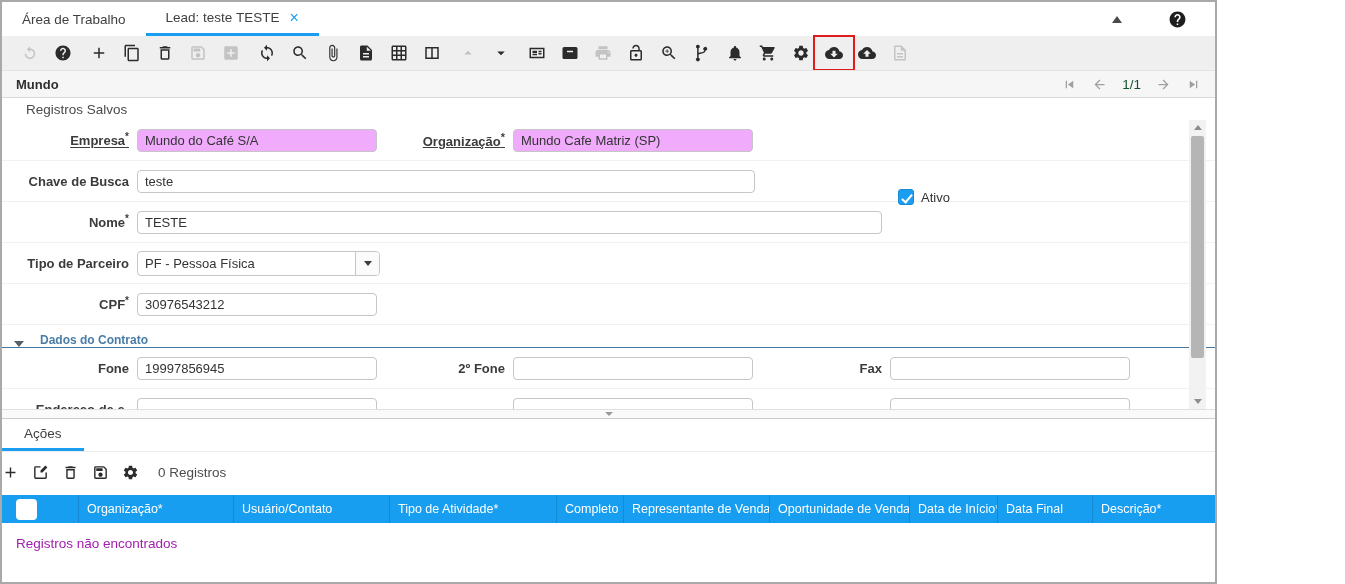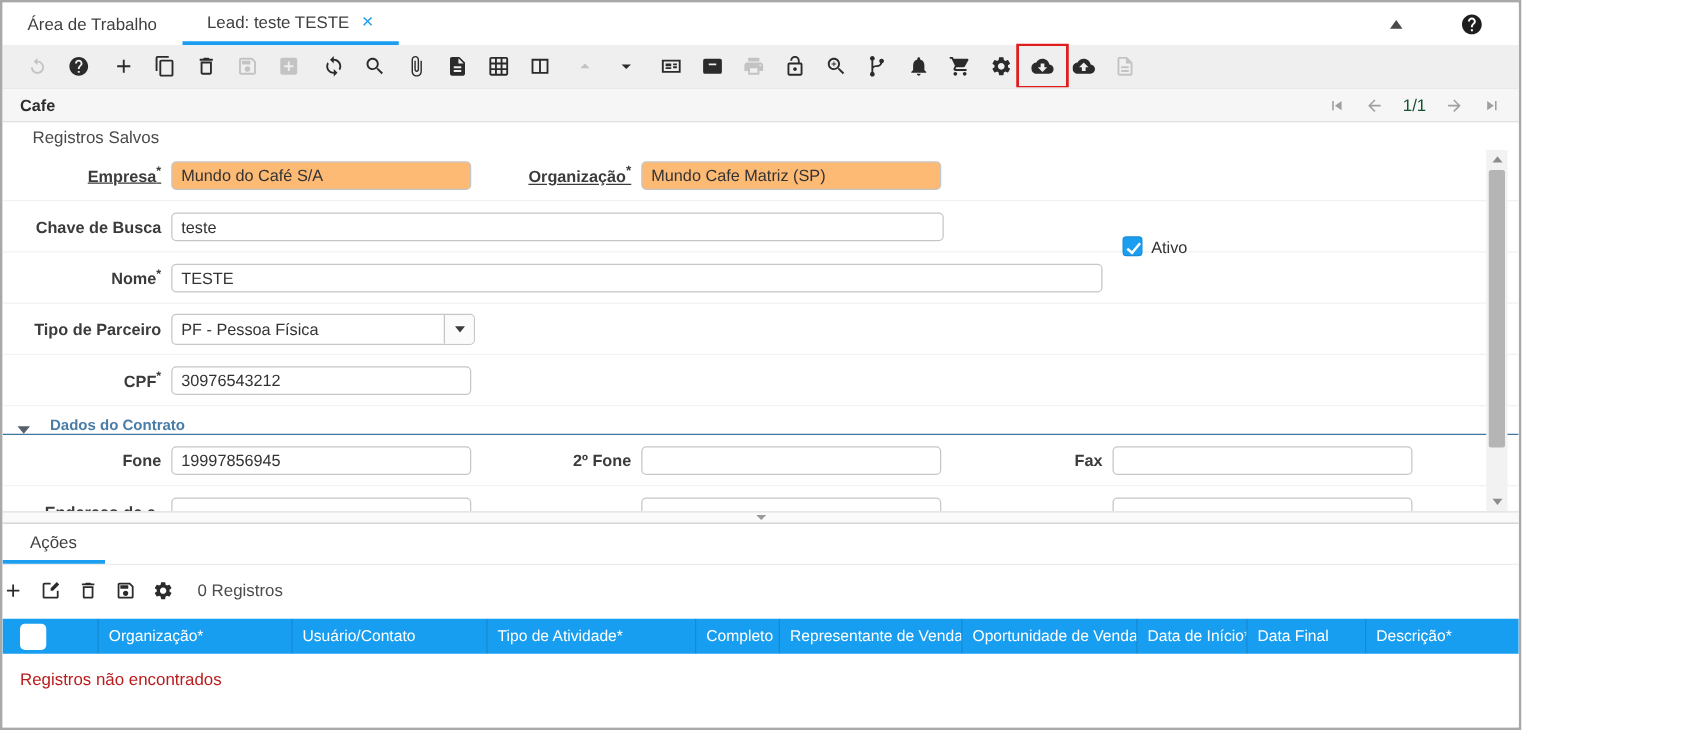--- a/index.html
+++ b/index.html
@@ -35,21 +35,21 @@
   
   .form-body { position:absolute; top:96px; left:0; right:0; height:311px; background:#fff; overflow:hidden; }
   .saved-records { height:22px; display:flex; align-items:center; padding-left:24px; font-size:13.5px; color:#4a4a4a; }
   .frow { display:flex; align-items:center; height:41px; border-bottom:1px solid #f1f1f1; }
   .flabel { width:127px; flex-shrink:0; text-align:right; font-size:13px; font-weight:bold; color:#3b3b3b; white-space:nowrap; }
   .flabel.link { text-decoration:underline; }
   .flabel sup { font-size:10px; }
   .flabel2 { width:112px; margin-left:16px; flex-shrink:0; text-align:right; font-size:13px; font-weight:bold; color:#3b3b3b; white-space:nowrap; }
   .flabel3 { width:113px; margin-left:16px; flex-shrink:0; text-align:right; font-size:13px; font-weight:bold; color:#3b3b3b; white-space:nowrap; }
   .fin { height:23px; margin-left:8px; border:1px solid #c6c6c6; border-radius:4px; padding:0 7px; font-size:13px; color:#333; font-family:"Liberation Sans",sans-serif; background:#fff; outline:none; }
-  .fin.ro { background:#fdba74; }
+  .fin.ro { background:#f0abfc; }
   .w240 { width:240px; } .w618 { width:618px; } .w745 { width:745px; }
   .sel { display:flex; margin-left:8px; width:243px; height:25px; border:1px solid #c6c6c6; border-radius:4px; overflow:hidden; background:#fff; cursor:pointer; }
   .sel-text { flex:1; display:flex; align-items:center; padding:0 7px; font-size:13px; color:#333; }
   .sel-btn { width:24px; border-left:1px solid #c6c6c6; background:#fbfbfb; display:flex; align-items:center; justify-content:center; }
   .sel-btn .tri { width:0; height:0; border-left:4px solid transparent; border-right:4px solid transparent; border-top:5px solid #3c3c3c; }
   .chk-wrap { display:flex; align-items:center; gap:7px; margin-left:143px;margin-top:32px; }
   .chk { width:16px; height:16px; border-radius:3px; background:#1b9ef0; border:1px solid #168cd8; position:relative; cursor:pointer; }
   .chk::after { content:""; position:absolute; left:5px; top:1.5px; width:4px; height:9px; border:solid #fff; border-width:0 2px 2px 0; transform:rotate(40deg); }
   .chk-label { font-size:13px; color:#333; }
   .sect { display:flex; align-items:flex-end; height:23px; border-bottom:1px solid #40779f; cursor:pointer; }
@@ -72,21 +72,21 @@
   .bottom { position:absolute; top:416px; left:0; right:0; bottom:0; background:#fff; border-top:1px solid #cccccc; }
   .btabs { height:33px; display:flex; align-items:stretch; border-bottom:1px solid #ececec; }
   .btab { display:flex; align-items:center; padding:0 22px; font-size:13.5px; color:#3f3f3f; border-bottom:3px solid #1b9ef0; cursor:pointer; }
   .btoolbar { height:40px; display:flex; align-items:center; gap:13px; padding-left:0; }
   .btoolbar .tb-icon svg { width:17px; height:17px; }
   .records-count { font-size:13.5px; color:#4c4c4c; margin-left:6px; }
   .ghead { height:28px; margin-top:3px; background:#189ef0; display:flex; align-items:center; }
   .gcb-cell { width:77px; flex-shrink:0; display:flex; align-items:center; border-right:1px solid rgba(0,0,0,0.12); height:100%; }
   .gcb { width:21px; height:21px; margin-left:14px; background:#fff; border-radius:4px; cursor:pointer; }
   .gcell { display:flex; align-items:center; height:100%; padding:0 8px; font-size:12.5px; color:#fff; border-right:1px solid rgba(0,0,0,0.12); white-space:nowrap; overflow:hidden; flex-shrink:0; }
-  .empty-msg { padding:13px 14px; font-size:13.5px; color:#b91c1c; }
+  .empty-msg { padding:13px 14px; font-size:13.5px; color:#a21caf; }
 </style>
 </head>
 <body>
 
 <div id="window">
 
   <div class="tabbar">
     <div class="tab">
       <span>Área de Trabalho</span>
     </div>
@@ -244,21 +244,21 @@
         </span>
         <span class="tb-icon dis">
           <svg viewBox="0 0 24 24" fill="currentColor">
             <path fill-rule="evenodd" d="M14 2H6c-1.1 0-2 .9-2 2v16c0 1.1.89 2 2 2h12c1.1 0 2-.9 2-2V8l-6-6zm4 18H6V4h7v5h5v11zM8 12h8v2H8v-2zm0 4h8v2H8v-2z"></path>
           </svg>
         </span>
       </div>
     </div>
 
   <div class="lead-bar">
-    <span class="lead-title">Cafe</span>
+    <span class="lead-title">Mundo</span>
     <div class="pagination">
       <span class="pg-icon">
           <svg viewBox="0 0 24 24" fill="currentColor">
             <path fill-rule="evenodd" d="M6 6h2v12H6V6zm12 0v12l-8.5-6L18 6z"></path>
           </svg>
         </span>
       <span class="pg-icon">
           <svg viewBox="0 0 24 24" fill="currentColor">
             <path fill-rule="evenodd" d="M20 11H7.83l5.59-5.59L12 4l-8 8 8 8 1.41-1.41L7.83 13H20v-2z"></path>
           </svg>

